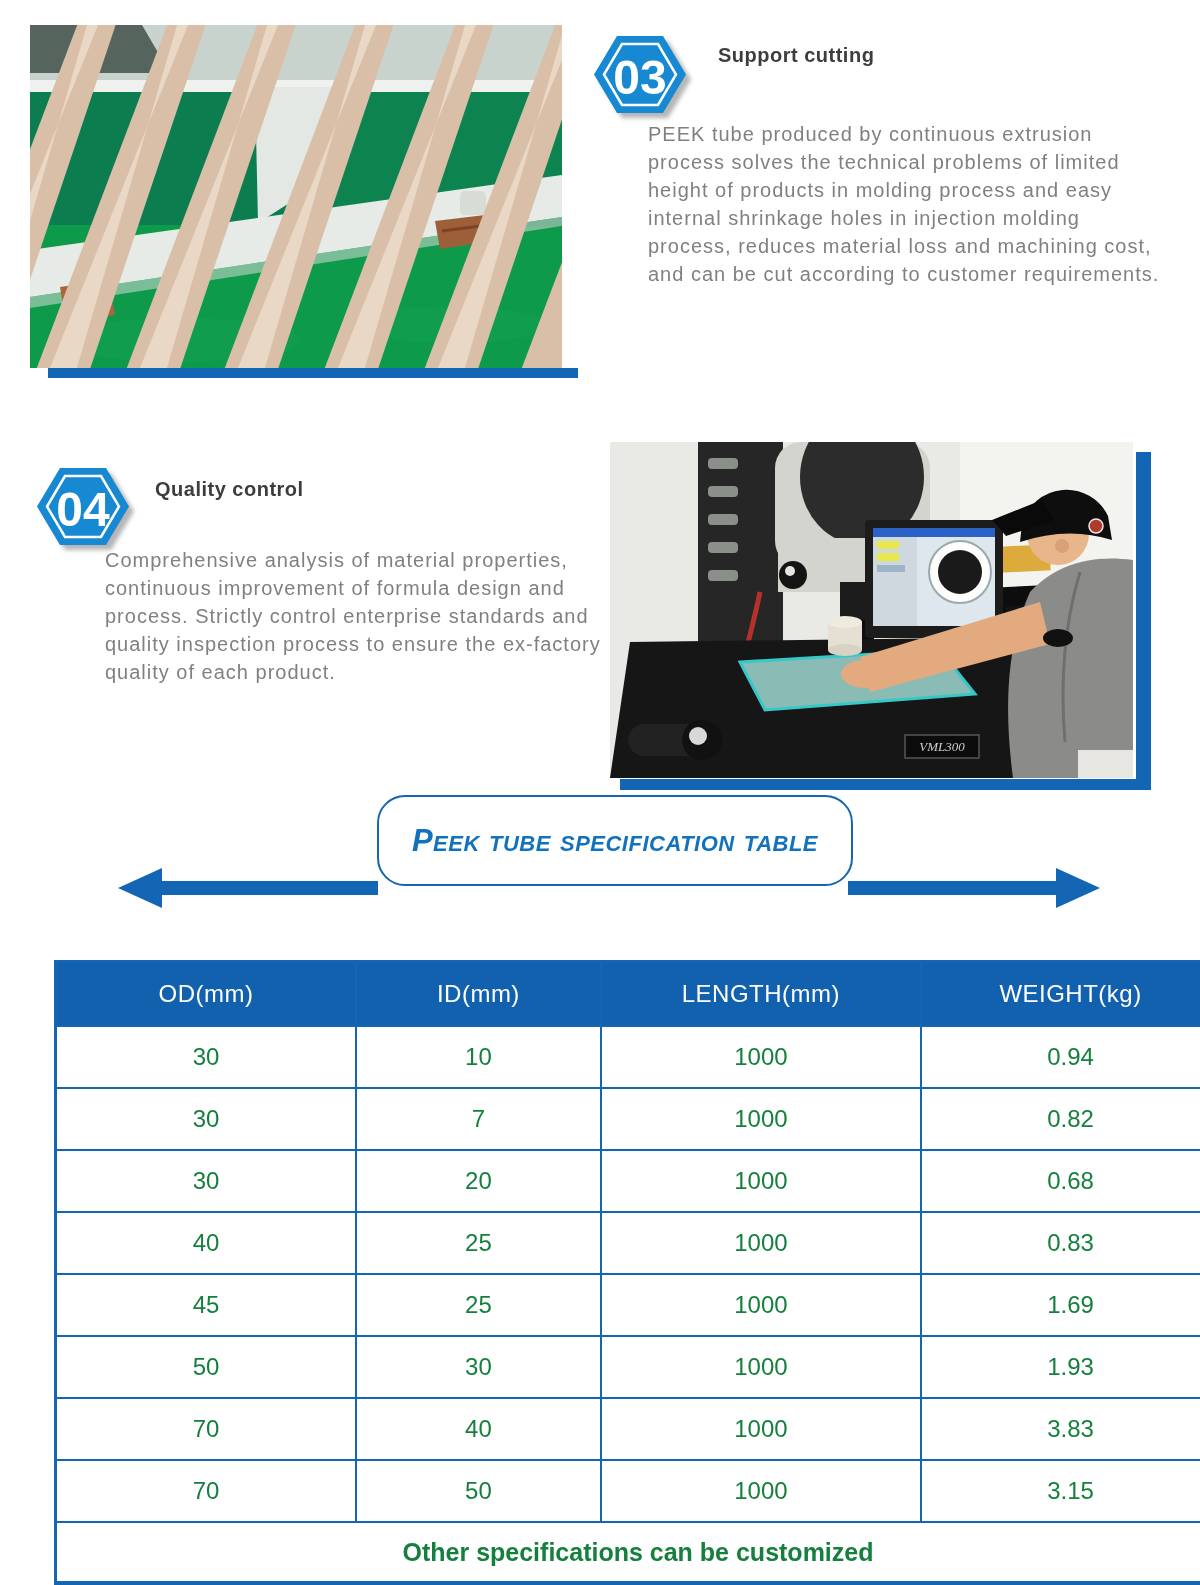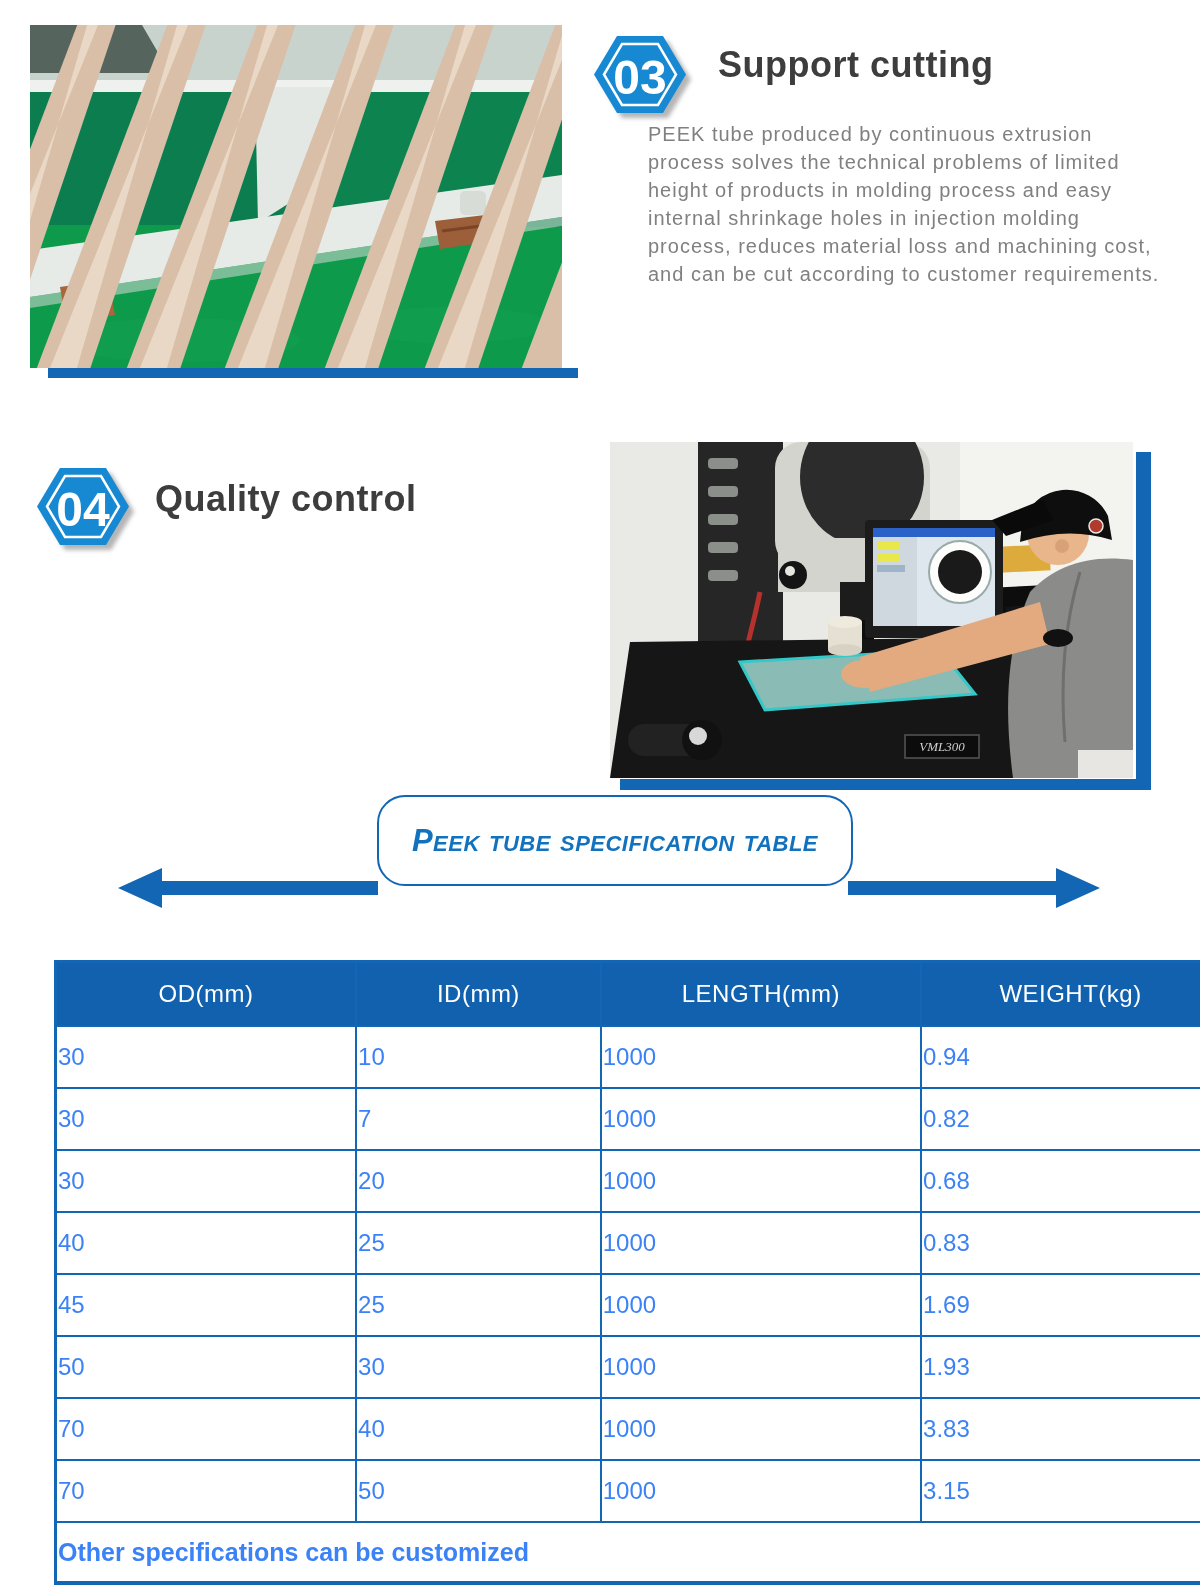--- a/index.html
+++ b/index.html
@@ -13,32 +13,32 @@
   }
   html,body{margin:0;padding:0;background:#fff;}
   .page{position:relative;width:1200px;height:1585px;background:#fff;overflow:hidden;
         font-family:"Liberation Sans",sans-serif;}
   .abs{position:absolute;}
   .photo{overflow:hidden;}
   .photo svg{display:block;}
   .accent-bar{background:var(--accent-blue);}
   .badge{filter:drop-shadow(5px 5px 2px rgba(90,90,90,0.45));}
   .badge text{font-family:"Liberation Sans",sans-serif;font-weight:bold;}
-  .sec-title{font-size:36px;font-weight:bold;color:var(--title-dark);letter-spacing:0.5px;white-space:nowrap;}
+  .sec-title{font-size:20px;font-weight:bold;color:var(--title-dark);letter-spacing:0.5px;white-space:nowrap;}
   .para{font-size:20px;line-height:28px;color:var(--body-text-gray);letter-spacing:1px;}
   .banner-box{width:472px;height:87px;border:2px solid var(--accent-blue);border-radius:28px;
               background:#fff;display:flex;align-items:center;justify-content:center;z-index:2;}
   .banner-label{font-size:31px;font-weight:bold;font-style:italic;font-variant:small-caps;
                 color:var(--banner-text-blue);letter-spacing:0.5px;white-space:nowrap;}
   .arrow{color:var(--accent-blue);}
   .spec-table{border-collapse:collapse;table-layout:fixed;width:1168px;
               border:3px solid var(--accent-blue);border-bottom-width:5px;margin-left:48px;}
   .spec-table th{background:var(--table-header-bg);color:#fff;font-weight:normal;font-size:24px;
                  height:60px;border:2px solid var(--accent-blue);letter-spacing:0.5px;}
-  .spec-table td{font-size:24px;color:#3b82f6;height:58px;background:#fff;
+  .spec-table td{text-align:center;font-size:24px;color:#15803d;height:58px;background:#fff;
                  border:2px solid var(--accent-blue);}
   .spec-table .footer-cell{font-weight:bold;font-size:25px;height:56px;}
   .note{font-size:24px;color:var(--note-gray);letter-spacing:0.5px;white-space:nowrap;}
 </style>
 </head>
 <body>
 
 <div class="page">
 
   <div class="abs photo" style="left:30px;top:25px;width:532px;height:343px;">
@@ -86,20 +86,21 @@
   </svg>
   <div class="abs sec-title" style="left:718px;top:44px;">Support cutting</div>
   <div class="abs para" style="left:648px;top:120px;width:518px;">PEEK tube produced by continuous extrusion process solves the technical problems of limited height of products in molding process and easy internal shrinkage holes in injection molding process, reduces material loss and machining cost, and can be cut according to customer requirements.</div>
 
   <svg class="abs badge" style="left:33px;top:459px;" width="100" height="95" viewBox="0 0 100 95">
     <polygon points="4,47.5 27,9 73,9 96,47.5 73,86 27,86" fill="var(--hexagon-blue)"></polygon>
     <polygon points="14,47.5 32,17 68,17 86,47.5 68,78 32,78" fill="none" stroke="#fff" stroke-width="2.5"></polygon>
     <text x="50" y="50" text-anchor="middle" dominant-baseline="central" font-size="48" fill="#fff">04</text>
   </svg>
   <div class="abs sec-title" style="left:155px;top:478px;">Quality control</div>
+  <div class="abs para" style="left:105px;top:546px;width:500px;">Comprehensive analysis of material properties, continuous improvement of formula design and process. Strictly control enterprise standards and quality inspection process to ensure the ex-factory quality of each product.</div>
 
   <div class="abs photo" style="left:610px;top:442px;width:523px;height:416px;">
     <svg width="523" height="336" viewBox="0 0 523 336">
       <rect width="523" height="336" fill="#e9e9e6"></rect>
       <rect x="350" width="173" height="336" fill="#f3f3ef"></rect>
 
       <rect x="88" y="0" width="85" height="300" fill="#262626"></rect>
       <rect x="98" y="16" width="30" height="11" rx="4" fill="#8a8f8a"></rect>
       <rect x="98" y="44" width="30" height="11" rx="4" fill="#8a8f8a"></rect>
       <rect x="98" y="72" width="30" height="11" rx="4" fill="#8a8f8a"></rect>

